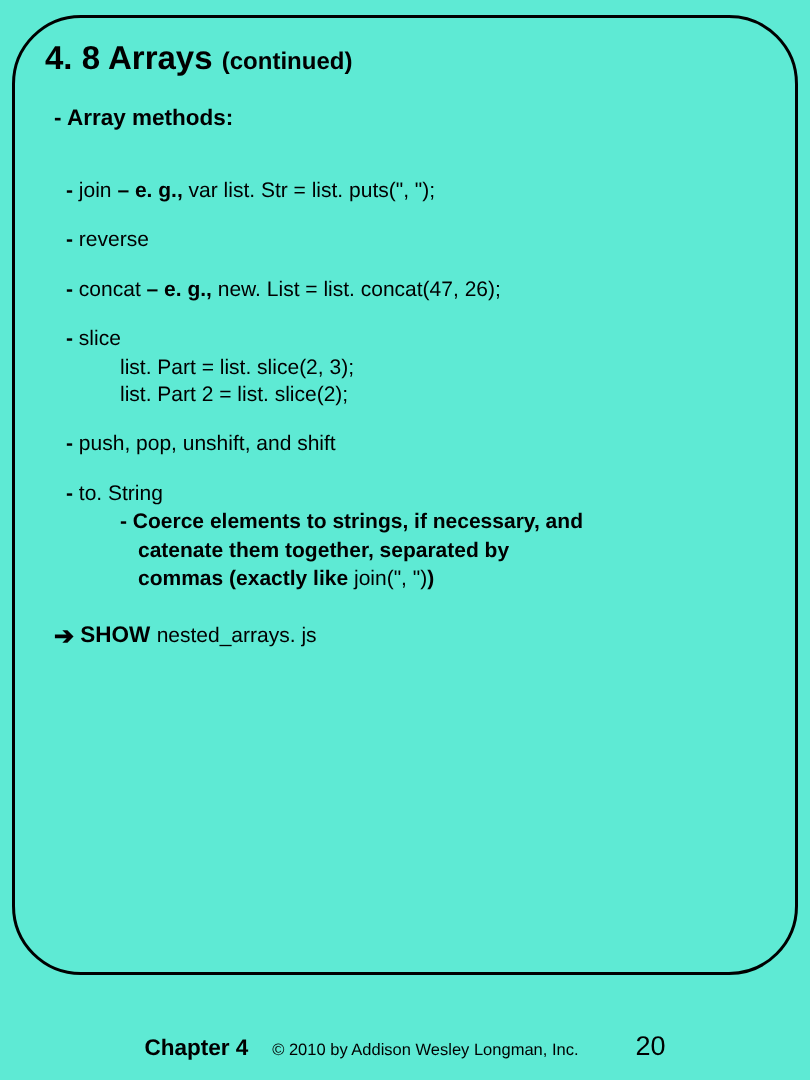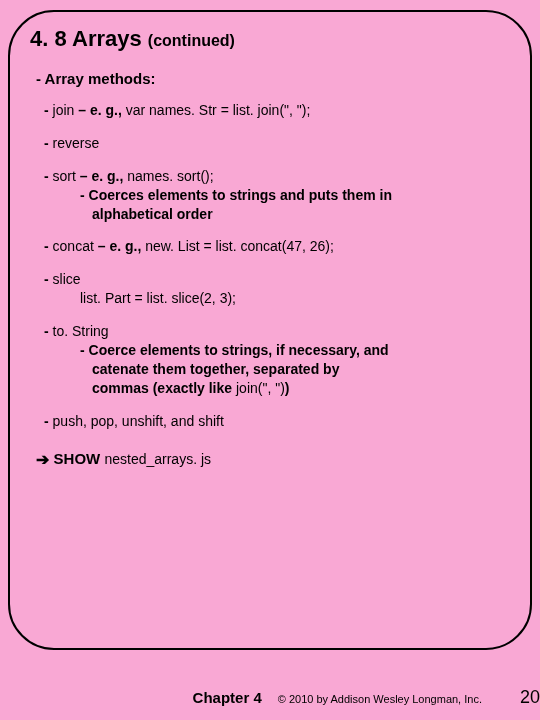--- a/index.html
+++ b/index.html
@@ -5,41 +5,41 @@
   * { box-sizing: border-box; }
   html, body {
     margin: 0; padding: 0;
     width: 540px; height: 720px;
     background: #000;
     font-family: Arial, Helvetica, sans-serif;
     color: #000;
   }
   .page {
     width: 540px; height: 720px;
-    background: #f9a8d4;
+    background: #5eead4;
     position: relative;
     padding: 10px 8px 0 8px;
   }
   .frame {
     border: 2px solid #000;
     border-radius: 46px;
     height: 640px;
     padding: 14px 20px 16px 20px;
     overflow: hidden;
   }
   h1.title {
     margin: 0 0 18px 0;
     font-size: 22px;
     font-weight: bold;
   }
   h1.title .cont {
     font-size: 16px;
     font-weight: bold;
   }
-  .lvl1 { margin-left: 6px; font-size: 15px; font-weight: bold; margin-bottom: 14px; }
+  .lvl1 { margin-left: 6px; font-size: 15px; font-weight: bold; margin-bottom: 30px; }
   .lvl2 { margin-left: 14px; font-size: 14px; margin-bottom: 14px; line-height: 1.35; }
   .lvl3 { margin-left: 36px; font-size: 14px; line-height: 1.35; }
   .lvl3b { margin-left: 48px; font-size: 14px; line-height: 1.35; }
   .code { font-family: Liberation Sans, sans-serif; font-size: 14px; }
   .b { font-weight: bold; }
   .arrow {
     display: inline-block;
     font-weight: bold;
     font-size: 16px;
     transform: translateY(1px);
@@ -47,21 +47,21 @@
   .showline {
     margin-left: 6px;
     font-size: 15px;
     margin-top: 18px;
   }
   .footer {
     position: absolute;
     left: 0; right: 0; bottom: 12px;
     display: flex;
     align-items: baseline;
-    justify-content: flex-end;
+    justify-content: center;
     gap: 16px;
   }
   .chapter { font-weight: bold; font-size: 15px; }
   .copyright { font-size: 11px; }
   .pgnum { font-size: 18px; margin-left: 22px; }
 </style>
 </head>
 <body>
 
 <div class="page">
@@ -72,70 +72,61 @@
       <span>Arrays</span>
       <span class="cont">(continued)</span>
     </h1>
 
     <div class="lvl1">- Array methods:</div>
 
     <div class="lvl2">
       <span class="b">-</span>
       <span class="code">join</span>
       <span class="b"> – e. g., </span>
-      <span class="code">var names. Str = list. join(", ");</span>
+      <span class="code">var list. Str = list. puts(", ");</span>
     </div>
 
     <div class="lvl2">
       <span class="b">-</span>
       <span class="code">reverse</span>
     </div>
 
-    <div class="lvl2">
-      <span class="b">-</span>
-      <span class="code">sort</span>
-      <span class="b"> – e. g., </span>
-      <span class="code">names. sort();</span>
-      <div class="lvl3">
-        <span class="b">-</span><span class="b"> Coerces elements to strings and puts them in</span>
-      </div>
-      <div class="lvl3b b">alphabetical order</div>
-    </div>
 
     <div class="lvl2">
       <span class="b">-</span>
       <span class="code">concat</span>
       <span class="b"> – e. g., </span>
       <span class="code">new. List = list. concat(47, 26);</span>
     </div>
 
     <div class="lvl2">
       <span class="b">-</span>
       <span class="code">slice</span>
       <div class="lvl3 code">list. Part = list. slice(2, 3);</div>
+      <div class="lvl3 code">list. Part 2 = list. slice(2);</div>
+    </div>
+
+    <div class="lvl2">
+      <span class="b">-</span>
+      <span class="code">push</span><span>, </span>
+      <span class="code">pop</span><span>, </span>
+      <span class="code">unshift</span><span>, and </span>
+      <span class="code">shift</span>
     </div>
 
     <div class="lvl2">
       <span class="b">-</span>
       <span class="code">to. String</span>
       <div class="lvl3">
         <span class="b">-</span><span class="b"> Coerce elements to strings, if necessary, and</span>
       </div>
       <div class="lvl3b b">catenate them together, separated by</div>
       <div class="lvl3b">
         <span class="b">commas (exactly like </span><span class="code">join(", ")</span><span class="b">)</span>
       </div>
-    </div>
-
-    <div class="lvl2">
-      <span class="b">-</span>
-      <span class="code">push</span><span>, </span>
-      <span class="code">pop</span><span>, </span>
-      <span class="code">unshift</span><span>, and </span>
-      <span class="code">shift</span>
     </div>
 
     <div class="showline">
       <span class="arrow">➔</span>
       <span class="b"> SHOW </span>
       <span class="code">nested_arrays. js</span>
     </div>
 
   </div>
 

